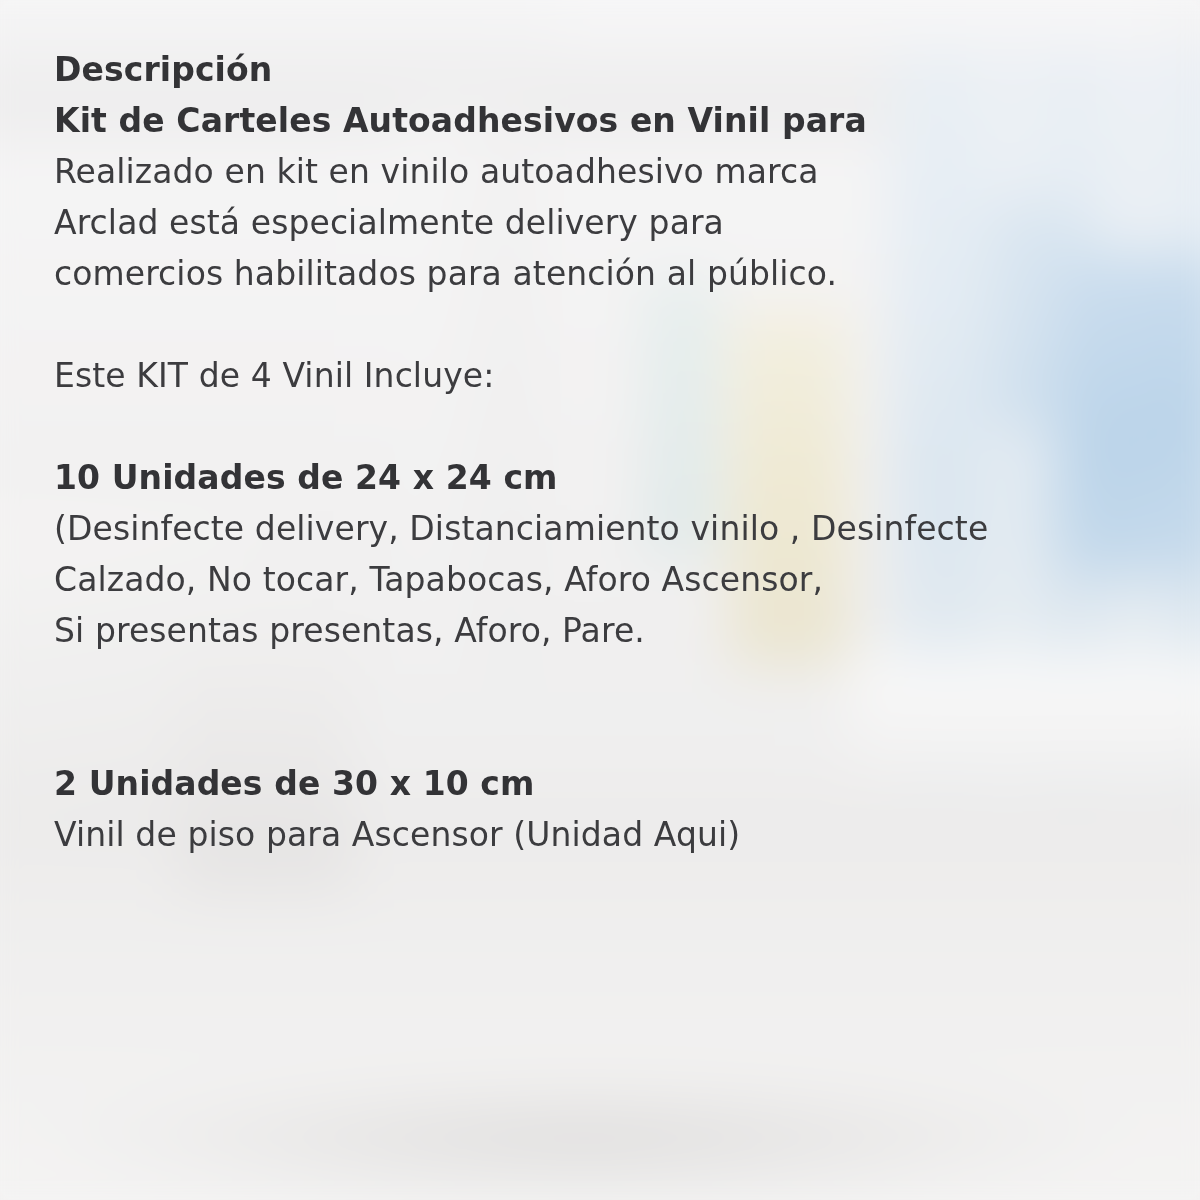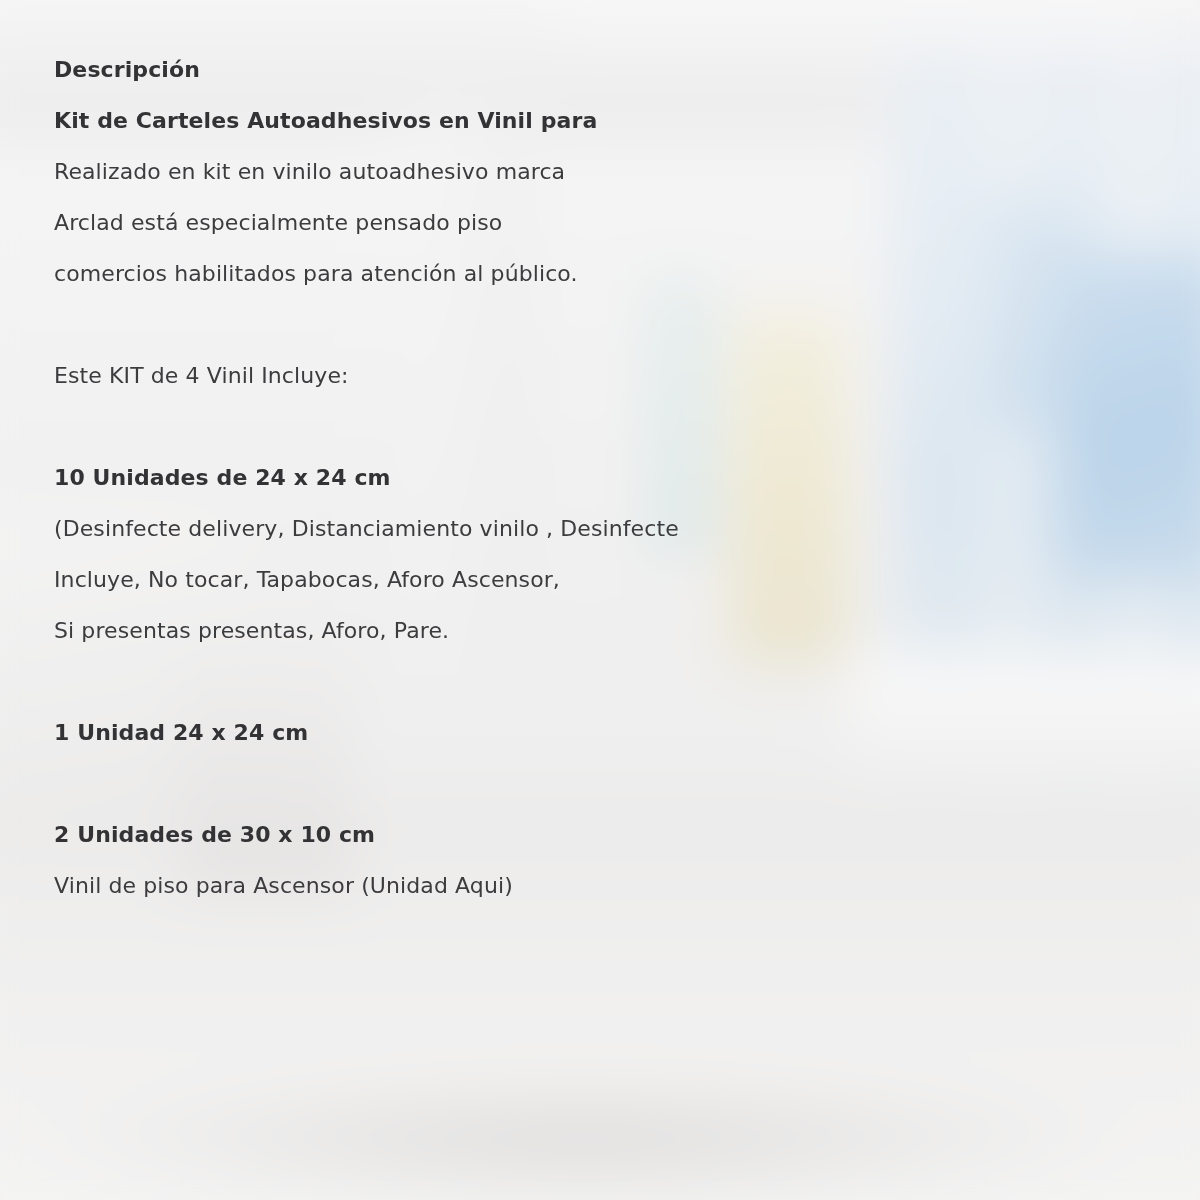--- a/index.html
+++ b/index.html
@@ -126,21 +126,21 @@
 
   
   #content {
     position: absolute;
     left: 54px;
     top: 44px;
     width: 1120px;
   }
   .line {
     color: #3c3c3f;
-    font-size: 22px;
+    font-size: 33px;
     line-height: 51px;
     letter-spacing: .1px;
     white-space: pre;
   }
   .line.bold {
     font-weight: bold;
     color: #333336;
   }
   .spacer {
     height: 51px;
@@ -171,37 +171,36 @@
     <div class="bg-chair"></div>
     <div class="bg-floor-shadow"></div>
     <div class="bg-whitewash"></div>
   </div>
 
   <div id="content">
 
     <div class="line bold">Descripción</div>
     <div class="line bold">Kit de Carteles Autoadhesivos en Vinil para</div>
     <div class="line">Realizado en kit en vinilo autoadhesivo marca</div>
-    <div class="line">Arclad está especialmente pensado piso</div>
+    <div class="line">Arclad está especialmente delivery para</div>
     <div class="line">comercios habilitados para atención al público.</div>
 
     <div class="spacer"></div>
 
     <div class="line">Este KIT de 4 Vinil Incluye:</div>
 
     <div class="spacer"></div>
 
     <div class="line bold">10 Unidades de 24 x 24 cm</div>
     <div class="line">(Desinfecte delivery, Distanciamiento vinilo , Desinfecte</div>
-    <div class="line">Incluye, No tocar, Tapabocas, Aforo Ascensor,</div>
+    <div class="line">Calzado, No tocar, Tapabocas, Aforo Ascensor,</div>
     <div class="line">Si presentas presentas, Aforo, Pare.</div>
 
     <div class="spacer"></div>
 
-    <div class="line bold">1 Unidad 24 x 24 cm</div>
 
     <div class="spacer"></div>
 
     <div class="line bold">2 Unidades de 30 x 10 cm</div>
     <div class="line">Vinil de piso para Ascensor (Unidad Aqui)</div>
 
   </div>
 </div>
 
 </body></html>

